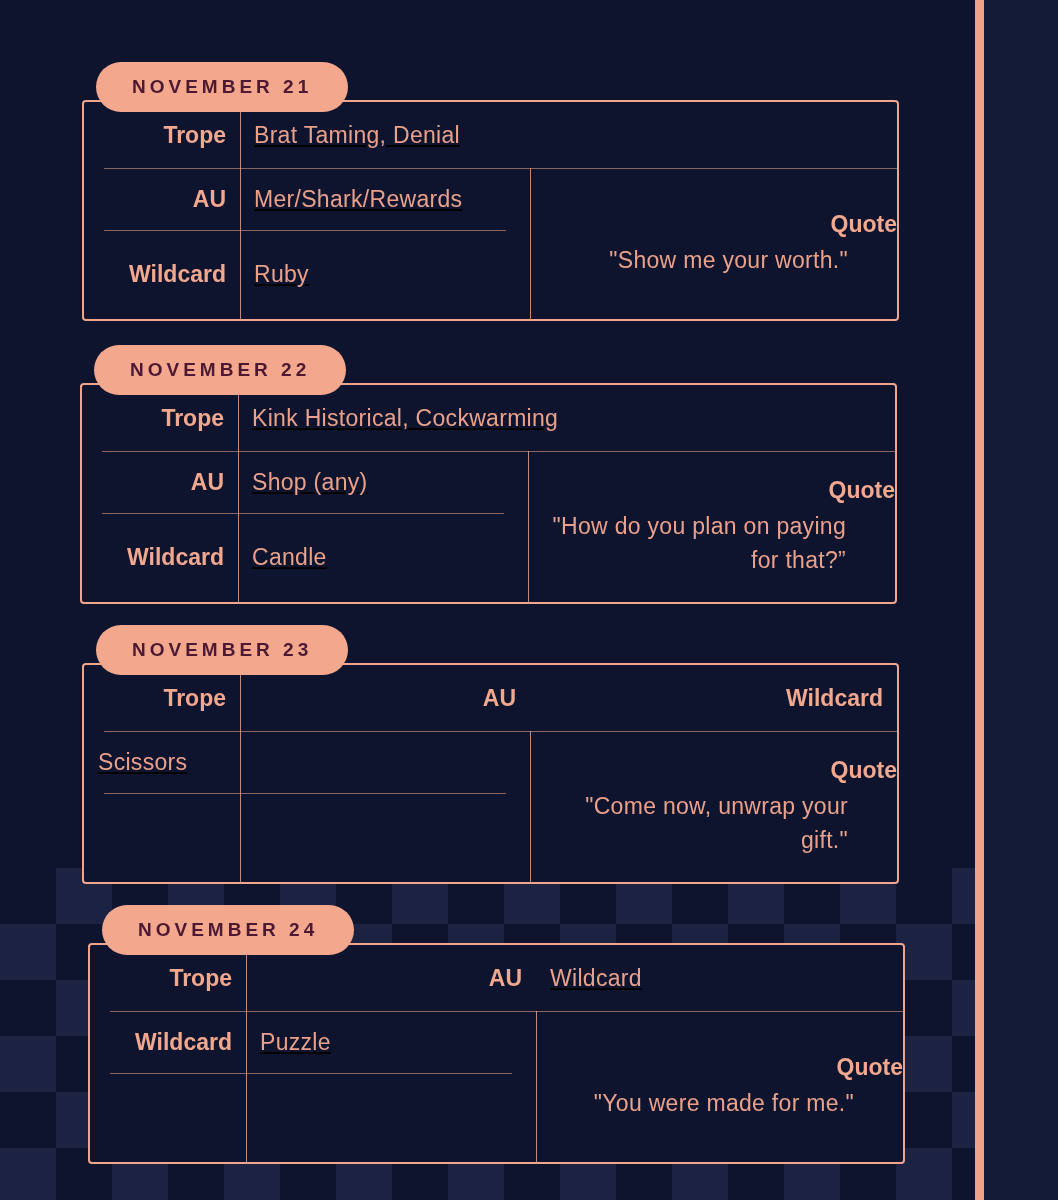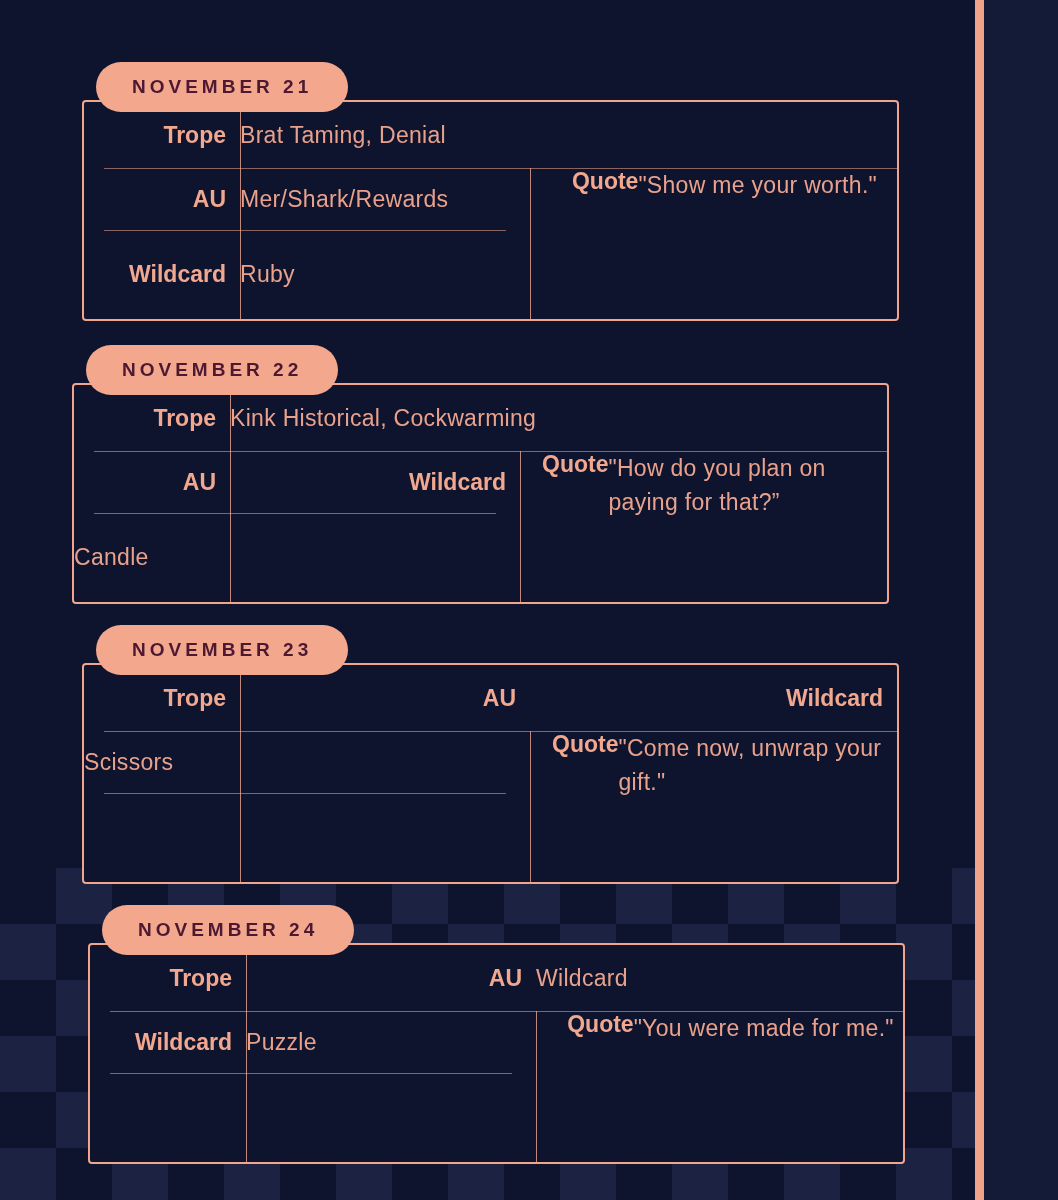--- a/index.html
+++ b/index.html
@@ -51,36 +51,37 @@
     position:relative;z-index:1;margin-top:-12px;height:221px;
     border:2px solid var(--accent);border-radius:4px;
     background:var(--page-bg);
     display:grid;
     grid-template-columns:156px 290px 1fr;
     grid-template-rows:66px 62px auto;
   }
   .cell{display:flex;align-items:center;overflow:hidden;}
   .cell.label{justify-content:flex-end;padding-right:14px;}
   .cell.label span{color:var(--label-color);font-weight:bold;font-size:23px;}
-  .cell.value{}
+  .cell.value{padding-left:14px;text-decoration:underline;}
   .cell.value span{color:var(--value-color);font-size:23px;letter-spacing:0.3px;white-space:nowrap;}
   .trope-value{grid-column:2/4;}
   .quote-cell{
     grid-column:3;grid-row:2/4;
-    display:flex;flex-direction:row;justify-content:center;
-    padding-left:22px;
+    display:flex;flex-direction:column;justify-content:center;
+    padding-left:16px;
+    text-align:right;
   }
   .quote-label{color:var(--label-color);font-weight:bold;font-size:23px;margin-bottom:5px;}
   .quote-text{color:var(--value-color);font-size:23px;line-height:34px;max-width:302px;letter-spacing:0.3px;}
   .vline-labels{position:absolute;left:156px;top:0;bottom:0;width:1px;background:rgba(240,165,140,0.8);}
   .vline-quote{position:absolute;left:446px;top:66px;bottom:0;width:1px;background:rgba(240,165,140,0.8);}
   .hline-1{position:absolute;top:66px;left:20px;right:0;height:1px;background:rgba(240,165,140,0.55);}
   .hline-2{position:absolute;top:128px;left:20px;width:402px;height:1px;background:rgba(240,165,140,0.55);}
   .card-1{left:82px;top:62px;}
-  .card-2{left:72px;top:345px;}
+  .card-2{left:80px;top:345px;}
   .card-3{left:82px;top:625px;}
   .card-4{left:88px;top:905px;}
 </style>
 </head>
 <body>
 
 <div class="pattern-band"></div>
 <div class="right-zone"></div>
 <div class="accent-stripe"></div>
 
@@ -129,20 +130,23 @@
     <div class="hline-2"></div>
     <div class="cell label">
         <span>Trope</span>
       </div>
     <div class="cell value trope-value">
         <span>Kink Historical, Cockwarming</span>
       </div>
     <div class="cell label">
         <span>AU</span>
       </div>
+    <div class="cell value">
+        <span>Shop (any)</span>
+      </div>
     <div class="quote-cell">
       <div class="quote-label">Quote</div>
       <div class="quote-text">"How do you plan on paying for that?”</div>
     </div>
     <div class="cell label">
         <span>Wildcard</span>
       </div>
     <div class="cell value">
         <span>Candle</span>
       </div>

